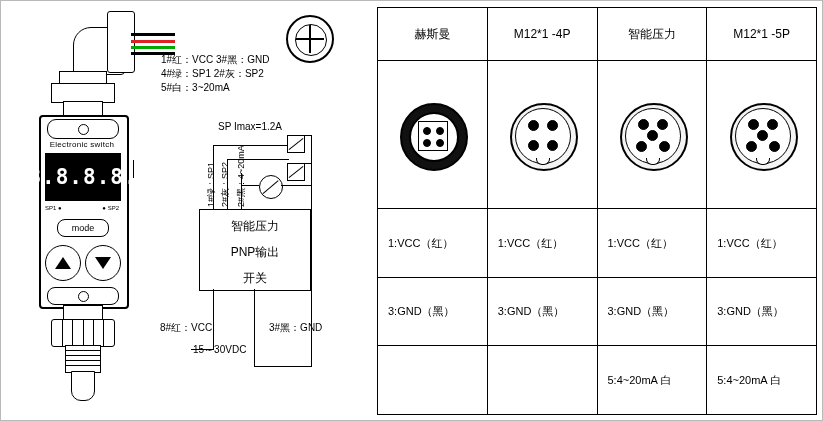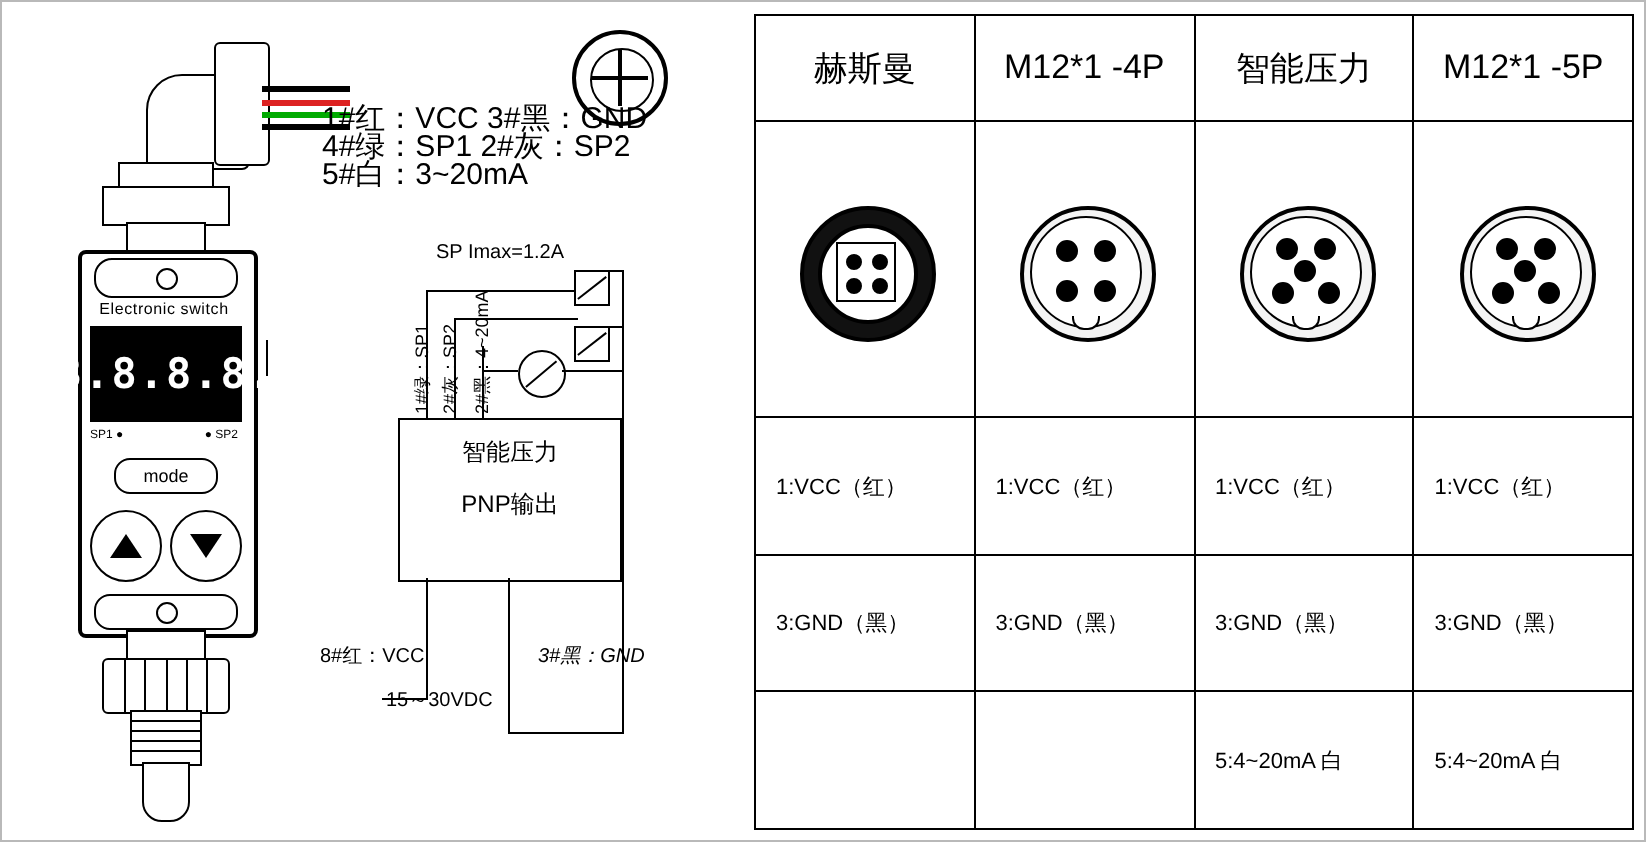--- a/index.html
+++ b/index.html
@@ -10,21 +10,21 @@
     color:#000;
     position:relative;
     overflow:hidden;
   }
   .page{position:absolute;left:0;top:0;width:823px;height:421px;border:1px solid #b9b9b9;box-sizing:border-box;}
 
   
   .left{position:absolute;left:0;top:0;width:370px;height:419px;}
 
   
-  .dev{position:absolute;left:20px;top:16px;width:150px;height:405px;}
+  .dev{position:absolute;left:20px;top:6px;width:150px;height:405px;}
 
   .cable-body{position:absolute;left:86px;top:4px;width:26px;height:60px;border:1.5px solid #000;border-radius:3px;background:#fff;}
   .elbow-fill{position:absolute;left:52px;top:20px;width:50px;height:46px;border:1.5px solid #000;border-radius:18px 4px 4px 4px;background:#fff;}
   .wire-w{position:absolute;left:110px;top:26px;width:44px;height:3px;background:#000;}
   .wire-r{position:absolute;left:110px;top:33px;width:44px;height:3px;background:#d22;}
   .wire-g{position:absolute;left:110px;top:39px;width:44px;height:3px;background:#0a0;}
   .wire-k{position:absolute;left:110px;top:45px;width:44px;height:3px;background:#000;}
 
   .neck{position:absolute;left:38px;top:64px;width:46px;height:12px;border:1.5px solid #000;background:#fff;}
   .hex1{position:absolute;left:30px;top:76px;width:62px;height:18px;border:1.5px solid #000;background:#fff;}
@@ -57,41 +57,41 @@
   .thread i{position:absolute;left:0;width:34px;height:1px;background:#000;}
   .tip{position:absolute;left:50px;top:364px;width:22px;height:28px;border:1.5px solid #000;border-bottom-left-radius:10px;border-bottom-right-radius:10px;background:#fff;}
 
   
   .conn-top{position:absolute;left:285px;top:14px;width:44px;height:44px;border:2px solid #000;border-radius:50%;background:#fff;}
   .conn-top .inner{position:absolute;left:7px;top:7px;width:30px;height:30px;border:1.5px solid #000;border-radius:50%;}
   .conn-top .vb{position:absolute;left:21px;top:8px;width:2px;height:28px;background:#000;}
   .conn-top .hb{position:absolute;left:8px;top:21px;width:28px;height:2px;background:#000;}
 
   
-  .legend{position:absolute;left:160px;top:52px;font-size:15px;line-height:14px;white-space:nowrap;}
+  .legend{position:absolute;left:160px;top:52px;font-size:10px;line-height:14px;white-space:nowrap;}
 
   
   .circ{position:absolute;left:160px;top:120px;width:200px;height:260px;font-size:10px;}
   .circ .lbl-sp{position:absolute;left:57px;top:0;font-size:10px;}
   .cbox{position:absolute;left:38px;top:88px;width:110px;height:80px;border:1.5px solid #000;background:#fff;text-align:center;}
   .cbox div{font-size:12px;line-height:20px;padding-top:6px;}
   .vline{position:absolute;background:#000;width:1.2px;}
   .hline{position:absolute;background:#000;height:1.2px;}
   .sw{position:absolute;width:16px;height:16px;border:1.2px solid #000;background:#fff;}
   .sw i{position:absolute;left:1px;top:13px;width:18px;height:1.2px;background:#000;transform:rotate(-38deg);transform-origin:left center;}
   .meter{position:absolute;left:98px;top:54px;width:22px;height:22px;border:1.2px solid #000;border-radius:50%;background:#fff;}
   .meter i{position:absolute;left:3px;top:17px;width:20px;height:1.2px;background:#000;transform:rotate(-40deg);transform-origin:left center;}
   .vtxt{position:absolute;font-size:9px;transform:rotate(-90deg);transform-origin:left top;white-space:nowrap;}
   .btm-lbl{position:absolute;font-size:10px;white-space:nowrap;}
 
   
   .tbl{position:absolute;left:376px;top:6px;width:440px;height:408px;border-collapse:collapse;}
   table.t{border-collapse:collapse;width:440px;height:408px;table-layout:fixed;}
   table.t td{border:1px solid #000;text-align:center;vertical-align:middle;font-size:11px;padding:0;}
-  table.t td.hd{font-size:17px;height:34px;}
+  table.t td.hd{font-size:12px;height:34px;}
   table.t td.img{height:96px;}
   table.t td.pin{height:44px;text-align:left;padding-left:10px;font-size:11px;}
 
   .conn{position:relative;width:64px;height:64px;margin:0 auto;}
   .conn .shell{position:absolute;left:0;top:0;width:64px;height:64px;border:2px solid #000;border-radius:50%;background:#f4f4f4;}
   .conn .shell2{position:absolute;left:5px;top:5px;width:54px;height:54px;border:1.5px solid #000;border-radius:50%;background:#fff;}
   .conn .pinhole{position:absolute;width:9px;height:9px;border:1.2px solid #000;border-radius:50%;background:#000;}
   .conn .notch{position:absolute;left:26px;bottom:2px;width:12px;height:6px;border:1.5px solid #000;border-top:none;border-bottom-left-radius:6px;border-bottom-right-radius:6px;background:#fff;}
   .conn.black .shell{background:#111;border-color:#000;}
   .conn.black .shell2{background:#fff;left:9px;top:9px;width:46px;height:46px;border:2px solid #000;}
@@ -178,20 +178,21 @@
       <div>4#绿：SP1   2#灰：SP2</div>
       <div>5#白：3~20mA</div>
     </div>
 
     <div class="circ">
       <div class="lbl-sp">SP  Imax=1.2A</div>
 
       <div class="cbox">
         <div>智能压力</div>
         <div>PNP输出</div>
+        <div>开关</div>
       </div>
 
       <div class="vline" style="left:52px;top:24px;height:64px;"></div>
       <div class="vline" style="left:66px;top:38px;height:50px;"></div>
       <div class="vline" style="left:80px;top:52px;height:36px;"></div>
 
       <div class="hline" style="left:52px;top:24px;width:76px;"></div>
       <div class="hline" style="left:66px;top:38px;width:62px;"></div>
       <div class="hline" style="left:80px;top:64px;width:18px;"></div>
 
@@ -213,21 +214,21 @@
 
       <div class="vline" style="left:52px;top:168px;height:60px;"></div>
       <div class="hline" style="left:30px;top:228px;width:23px;"></div>
       <div class="vline" style="left:93px;top:168px;height:78px;"></div>
 
       <div class="vtxt" style="left:44px;top:86px;">1#绿：SP1</div>
       <div class="vtxt" style="left:58px;top:86px;">2#灰：SP2</div>
       <div class="vtxt" style="left:74px;top:86px;">2#黑：4~20mA</div>
 
       <div class="btm-lbl" style="left:-1px;top:200px;">8#红：VCC</div>
-      <div class="btm-lbl" style="left:108px;top:200px;font-style:italic;">3#黑：GND</div>
+      <div class="btm-lbl" style="left:108px;top:200px;">3#黑：GND</div>
       <div class="btm-lbl" style="left:32px;top:222px;">15～30VDC</div>
     </div>
   </div>
 
   <div class="tbl">
     <table class="t">
       <tbody>
           <tr>
         <td class="hd">赫斯曼</td>
         <td class="hd">M12*1 -4P</td>

